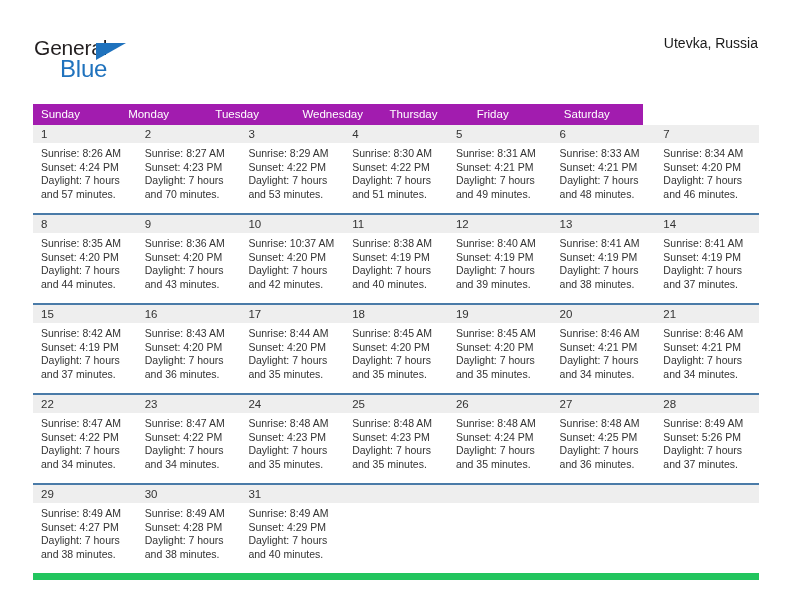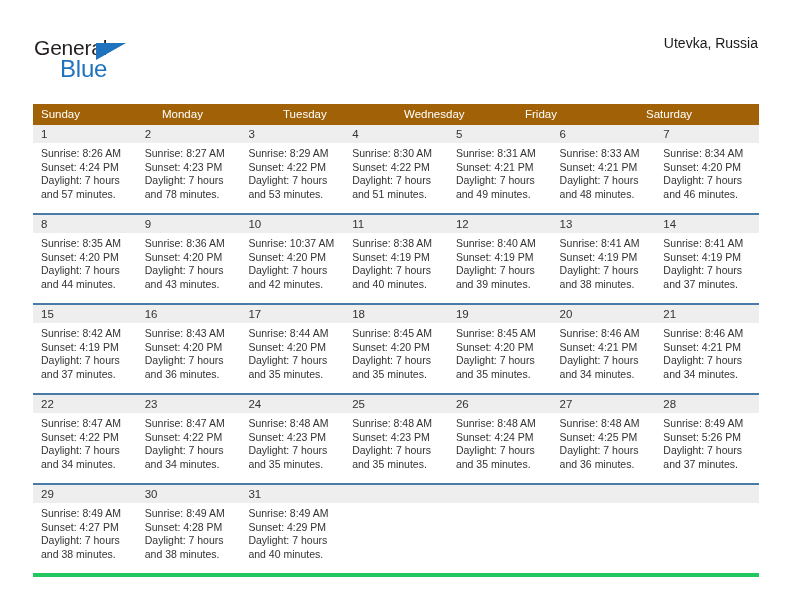--- a/index.html
+++ b/index.html
@@ -91,23 +91,23 @@
   
   .calendar {
     position: absolute;
     left: 33px;
     top: 104px;
     width: 726px;
   }
 
   .dow-row {
     display: flex;
-    width: 726px;
+    width: 610px;
     height: 21px;
-    background: #a16207;
+    background: #a21caf;
   }
   .dow-cell {
     flex: 1 1 0;
     box-sizing: border-box;
     padding-left: 8px;
     font-size: 11.5px;
     color: #ffffff;
     line-height: 21px;
     white-space: nowrap;
     overflow: hidden;
@@ -116,21 +116,21 @@
   .week-row {
     display: flex;
     width: 726px;
     border-top: 2px solid #4a7ba8;
     box-sizing: border-box;
   }
   .week-row.first {
     border-top: none;
   }
   .week-row.last-line {
-    border-bottom: 4px solid #22c55e;
+    border-bottom: 7px solid #22c55e;
   }
 
   .day-cell {
     flex: 1 1 0;
     box-sizing: border-box;
     height: 88px;
     overflow: hidden;
     position: relative;
   }
 
@@ -172,41 +172,42 @@
     </div>
 
   </div>
 
   <div class="calendar">
     <div class="dow-row">
         <div class="dow-cell">Sunday</div>
         <div class="dow-cell">Monday</div>
         <div class="dow-cell">Tuesday</div>
         <div class="dow-cell">Wednesday</div>
+        <div class="dow-cell">Thursday</div>
         <div class="dow-cell">Friday</div>
         <div class="dow-cell">Saturday</div>
       </div>
     <div id="weeks-container">
         <div class="week-row first">
           <div class="day-cell">
             <div class="day-num-band">1</div>
             <div class="day-info">
               <div>Sunrise: 8:26 AM</div>
               <div>Sunset: 4:24 PM</div>
               <div>Daylight: 7 hours</div>
               <div>and 57 minutes.</div>
             </div>
           </div>
           <div class="day-cell">
             <div class="day-num-band">2</div>
             <div class="day-info">
               <div>Sunrise: 8:27 AM</div>
               <div>Sunset: 4:23 PM</div>
               <div>Daylight: 7 hours</div>
-              <div>and 78 minutes.</div>
+              <div>and 70 minutes.</div>
             </div>
           </div>
           <div class="day-cell">
             <div class="day-num-band">3</div>
             <div class="day-info">
               <div>Sunrise: 8:29 AM</div>
               <div>Sunset: 4:22 PM</div>
               <div>Daylight: 7 hours</div>
               <div>and 53 minutes.</div>
             </div>

